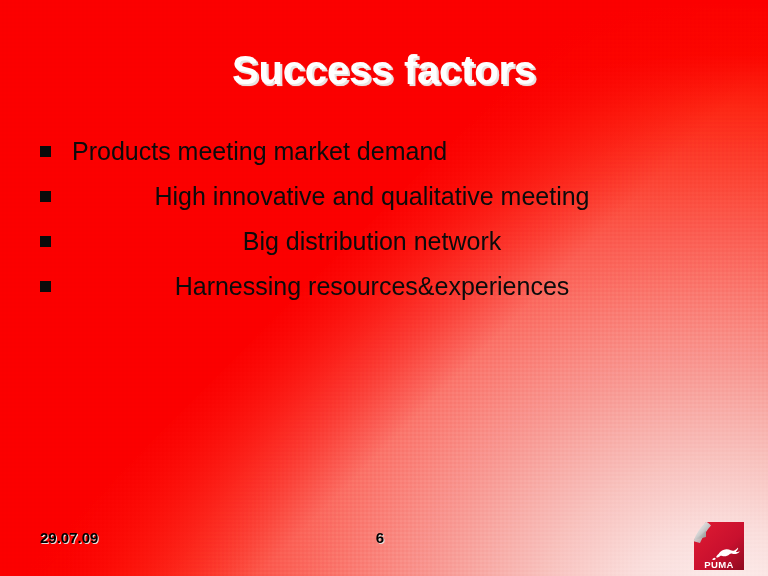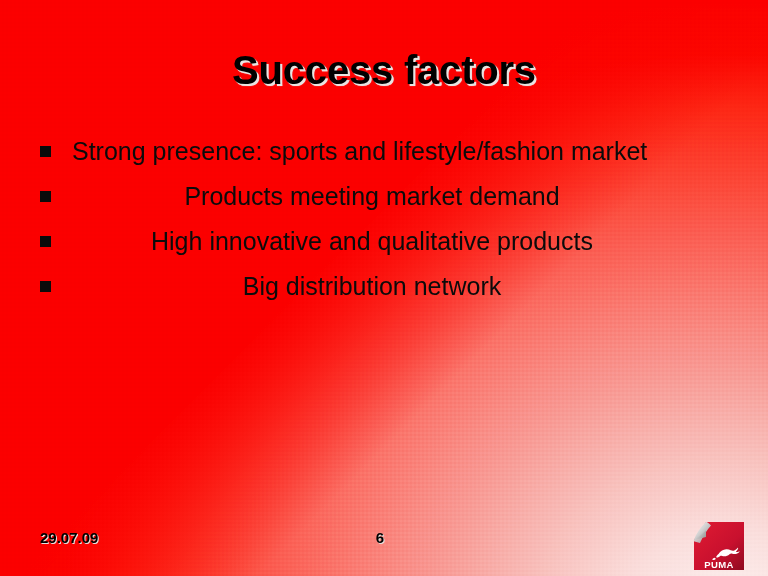--- a/index.html
+++ b/index.html
@@ -84,21 +84,21 @@
 
   
   .title {
     position: absolute;
     left: 0;
     right: 0;
     top: 48px;
     text-align: center;
     font-size: 40px;
     font-weight: bold;
-    color: #000000;
+    color: #ffffff;
     letter-spacing: -0.2px;
     text-shadow: 2px 2px 0 #e8e4e2, 2px 2px 1px rgba(255,255,255,.7);
     white-space: nowrap;
   }
 
   
   .bullets {
     position: absolute;
     left: 40px;
     top: 135px;
@@ -171,40 +171,40 @@
     <div class="glow-radial"></div>
     <div class="glow-diag"></div>
     <div class="glow-bands"></div>
     <div class="glow-bands-v"></div>
   </div>
 
   <div class="title">Success factors</div>
 
   <div class="bullets">
 
-    <div class="bullet-row">
-      <span class="bullet-marker"></span>
-      <span class="bullet-text">Strong presence: sports and lifestyle/fashion market</span>
-    </div>
 
     <div class="bullet-row">
       <span class="bullet-marker"></span>
       <span class="bullet-text">Products meeting market demand</span>
     </div>
 
     <div class="bullet-row">
       <span class="bullet-marker"></span>
-      <span class="bullet-text">High innovative and qualitative products</span>
+      <span class="bullet-text">High innovative and qualitative meeting</span>
     </div>
 
     <div class="bullet-row">
       <span class="bullet-marker"></span>
       <span class="bullet-text">Big distribution network</span>
     </div>
 
+    <div class="bullet-row">
+      <span class="bullet-marker"></span>
+      <span class="bullet-text">Harnessing resources&amp;experiences</span>
+    </div>
 
 
   </div>
 
   <div class="footer-date">29.07.09</div>
 
   <div class="footer-page">6</div>
 
   <div class="logo">
     <svg width="56" height="52" viewBox="0 0 56 52" xmlns="http://www.w3.org/2000/svg" aria-hidden="true">

